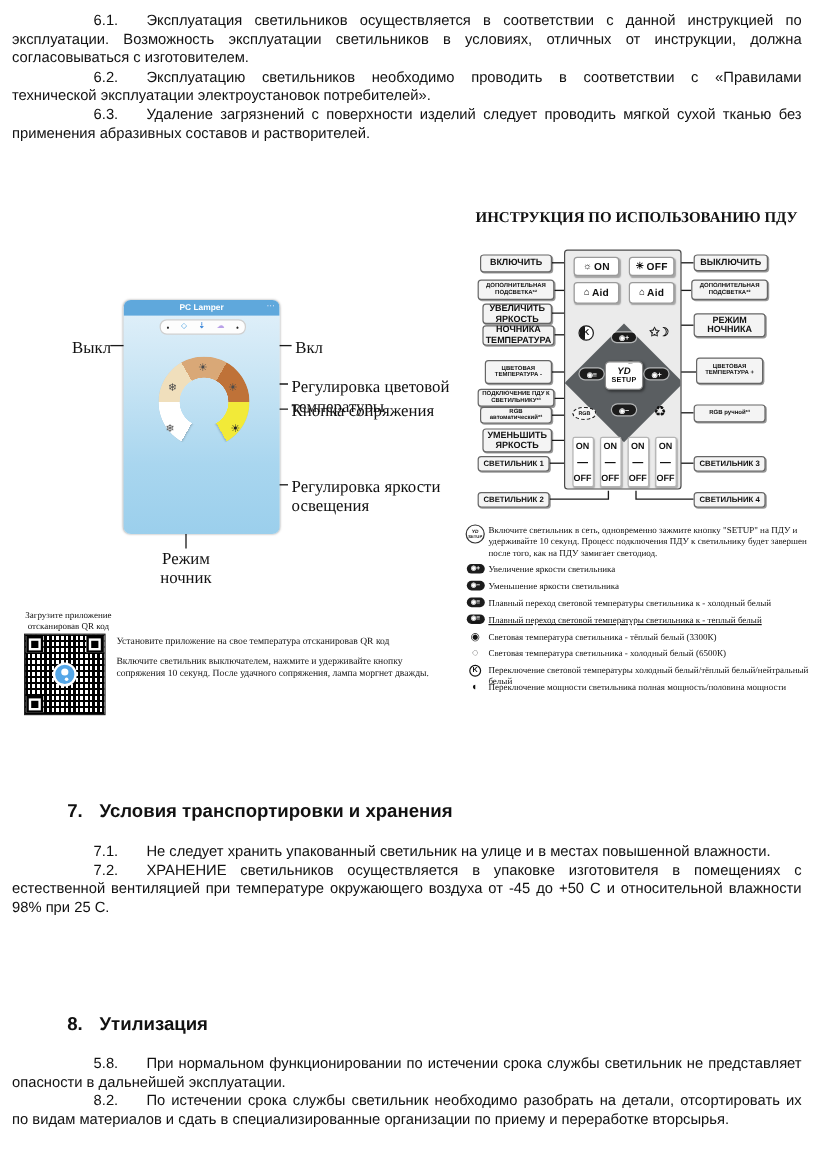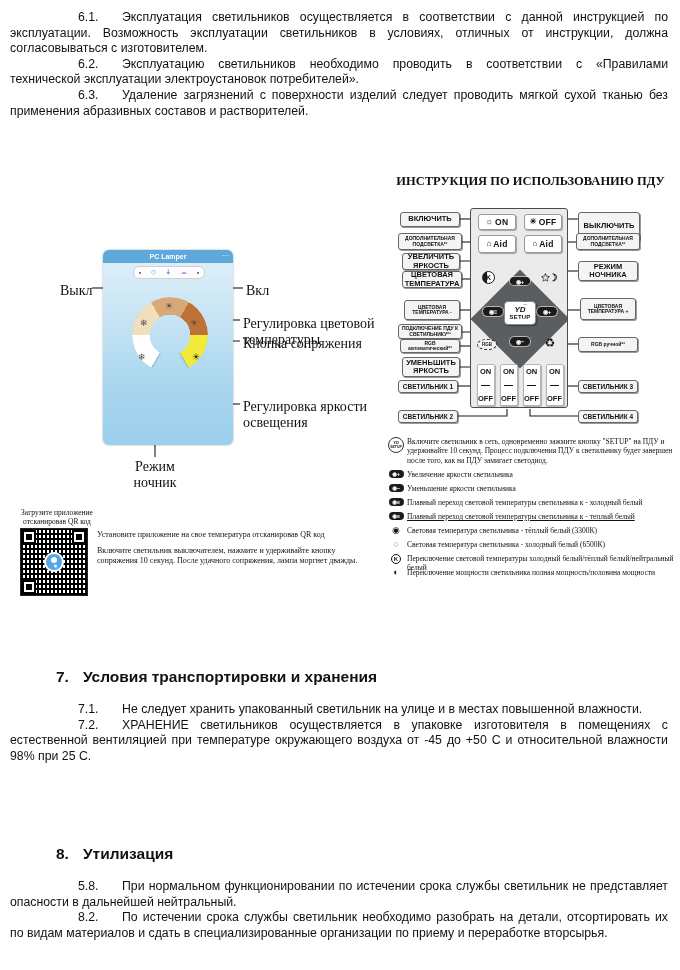--- a/index.html
+++ b/index.html
@@ -224,29 +224,29 @@
     <div class="gcol" style="left:74.5px;">
       <span class="gonoff">ON</span>
         <span class="gdash"></span>
         <span class="gonoff">OFF</span>
     </div>
   </div>
 
   <div class="rlabel" style="left:400px;top:212px;width:60px;height:15px;">ВКЛЮЧИТЬ</div>
   <div class="rlabel sm" style="left:398px;top:233px;width:64px;height:17px;">ДОПОЛНИТЕЛЬНАЯ ПОДСВЕТКА*²</div>
   <div class="rlabel" style="left:402px;top:253px;width:58px;height:17px;">УВЕЛИЧИТЬ ЯРКОСТЬ</div>
-  <div class="rlabel" style="left:402px;top:271px;width:60px;height:17px;">ЦВЕТОВАЯ ТЕМПЕРАТУРА</div>
+  <div class="rlabel" style="left:402px;top:271px;width:60px;height:17px;">НОЧНИКА ТЕМПЕРАТУРА</div>
   <div class="rlabel sm" style="left:404px;top:300px;width:56px;height:20px;">ЦВЕТОВАЯ ТЕМПЕРАТУРА -</div>
   <div class="rlabel sm" style="left:398px;top:324px;width:64px;height:15px;">ПОДКЛЮЧЕНИЕ ПДУ К СВЕТИЛЬНИКУ*³</div>
   <div class="rlabel sm" style="left:400px;top:339px;width:60px;height:14px;">RGB автоматический*³</div>
   <div class="rlabel" style="left:402px;top:357px;width:58px;height:20px;">УМЕНЬШИТЬ ЯРКОСТЬ</div>
   <div class="rlabel md" style="left:398px;top:380px;width:60px;height:13px;">СВЕТИЛЬНИК 1</div>
   <div class="rlabel md" style="left:398px;top:410px;width:60px;height:13px;">СВЕТИЛЬНИК 2</div>
 
-  <div class="rlabel" style="left:578px;top:212px;width:62px;height:29px;">ВЫКЛЮЧИТЬ</div>
+  <div class="rlabel" style="left:578px;top:212px;width:62px;height:14px;">ВЫКЛЮЧИТЬ</div>
   <div class="rlabel sm" style="left:576px;top:233px;width:64px;height:17px;">ДОПОЛНИТЕЛЬНАЯ ПОДСВЕТКА*²</div>
   <div class="rlabel" style="left:578px;top:261px;width:60px;height:20px;">РЕЖИМ НОЧНИКА</div>
   <div class="rlabel sm" style="left:580px;top:298px;width:56px;height:22px;">ЦВЕТОВАЯ ТЕМПЕРАТУРА +</div>
   <div class="rlabel sm" style="left:578px;top:337px;width:60px;height:15px;">RGB ручной*³</div>
   <div class="rlabel md" style="left:578px;top:380px;width:60px;height:13px;">СВЕТИЛЬНИК 3</div>
   <div class="rlabel md" style="left:578px;top:410px;width:60px;height:13px;">СВЕТИЛЬНИК 4</div>
 
   <div class="qr-caption">Загрузите приложение отсканировав QR код</div>
   <div class="qr">
     <div class="finder" style="left:1px;top:1px;"></div>
@@ -316,17 +316,17 @@
   </div>
 
   <section class="text-block" style="top:668px;">
     <h2 class="sec-head"><span class="sec-num">7.</span><span>Условия транспортировки и хранения</span></h2>
     <p class="para"><span class="pnum">7.1.</span><span>Не следует хранить упакованный светильник на улице и в местах повышенной влажности.</span></p>
     <p class="para"><span class="pnum">7.2.</span><span>ХРАНЕНИЕ светильников осуществляется в упаковке изготовителя в помещениях с естественной вентиляцией при температуре окружающего воздуха от -45 до +50 С и относительной влажности 98% при 25 С.</span></p>
   </section>
 
   <section class="text-block" style="top:845px;">
     <h2 class="sec-head"><span class="sec-num">8.</span><span>Утилизация</span></h2>
-    <p class="para"><span class="pnum">5.8.</span><span>При нормальном функционировании по истечении срока службы светильник не представляет опасности в дальнейшей нейтральный.</span></p>
+    <p class="para"><span class="pnum">5.8.</span><span>При нормальном функционировании по истечении срока службы светильник не представляет опасности в дальнейшей эксплуатации.</span></p>
     <p class="para"><span class="pnum">8.2.</span><span>По истечении срока службы светильник необходимо разобрать на детали, отсортировать их по видам материалов и сдать в специализированные организации по приему и переработке вторсырья.</span></p>
   </section>
 
 </div>
 
 </body></html>

